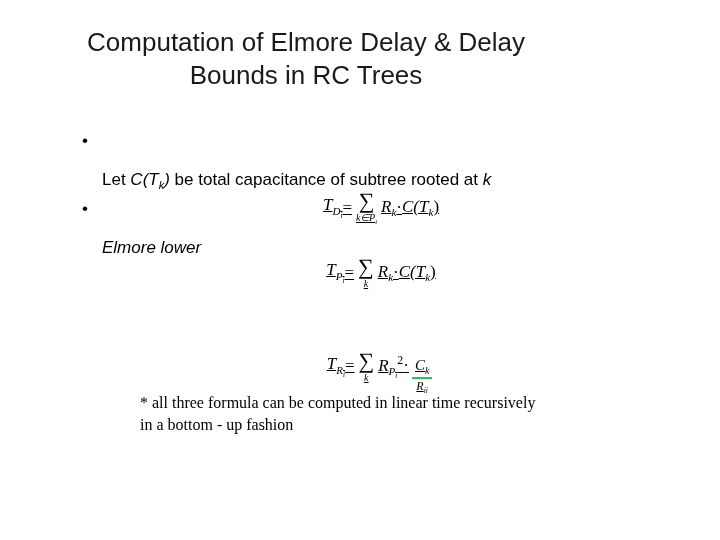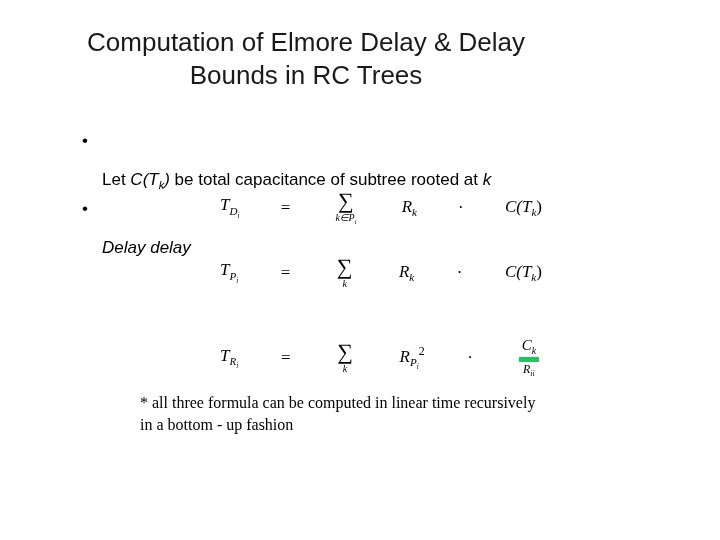--- a/index.html
+++ b/index.html
@@ -63,24 +63,25 @@
   }
   .mb1 { top: 190px; }
   .mb2 { top: 236px; }
   .mb3 { top: 256px; }
   .mb4 { top: 312px; }
   .mb5 { top: 338px; }
   .mb6 { top: 392px; line-height: 1.4; }
   .eq {
     display: flex;
     align-items: center;
-    justify-content: space-between;
+    justify-content: center;
     padding-left: 80px;
     font-size: 17px;
     white-space: nowrap;
+    text-decoration: underline;
   }
   .eqlabel {
     font-style: italic;
   }
   .sum {
     display: inline-flex;
     flex-direction: column;
     align-items: center;
     line-height: 1;
     margin: 0 4px;
@@ -99,22 +100,23 @@
     display: inline-flex;
     flex-direction: column;
     align-items: center;
     line-height: 1;
     margin: 0 3px;
     vertical-align: middle;
   }
   .frac .num {
     font-style: italic;
     padding: 0 3px 1px 3px;
-    border-bottom: 5px solid #22c55e;
+    border-bottom: 2px solid #22c55e;
     font-size: 15px;
+    margin-top: 20px;
   }
   .frac .den {
     font-style: italic;
     padding: 1px 3px 0 3px;
     font-size: 12px;
   }
   sub {
     font-size: 0.65em;
     font-style: italic;
   }
@@ -132,21 +134,21 @@
 
   <div class="bullets">
     <div class="bullet">
       <span class="dot">•</span>
       <span class="txt">
         <span>Let </span><span class="italic"><span>C(T</span><sub>k</sub><span>)</span></span><span> be total capacitance of subtree rooted at </span><span class="italic">k</span>
       </span>
     </div>
     <div class="bullet">
       <span class="dot">•</span>
-      <span class="txt italic">Delay delay</span>
+      <span class="txt italic">Elmore lower</span>
     </div>
   </div>
 
   <div class="mathblock mb1">
     <div class="eq">
       <span class="eqlabel"><span>T</span><sub><span>D</span><sub>i</sub></sub></span>
       <span> = </span>
       <span class="sum">
         <span class="sigma">∑</span>
         <span class="under"><span>k∈P</span><sub>i</sub></span>

